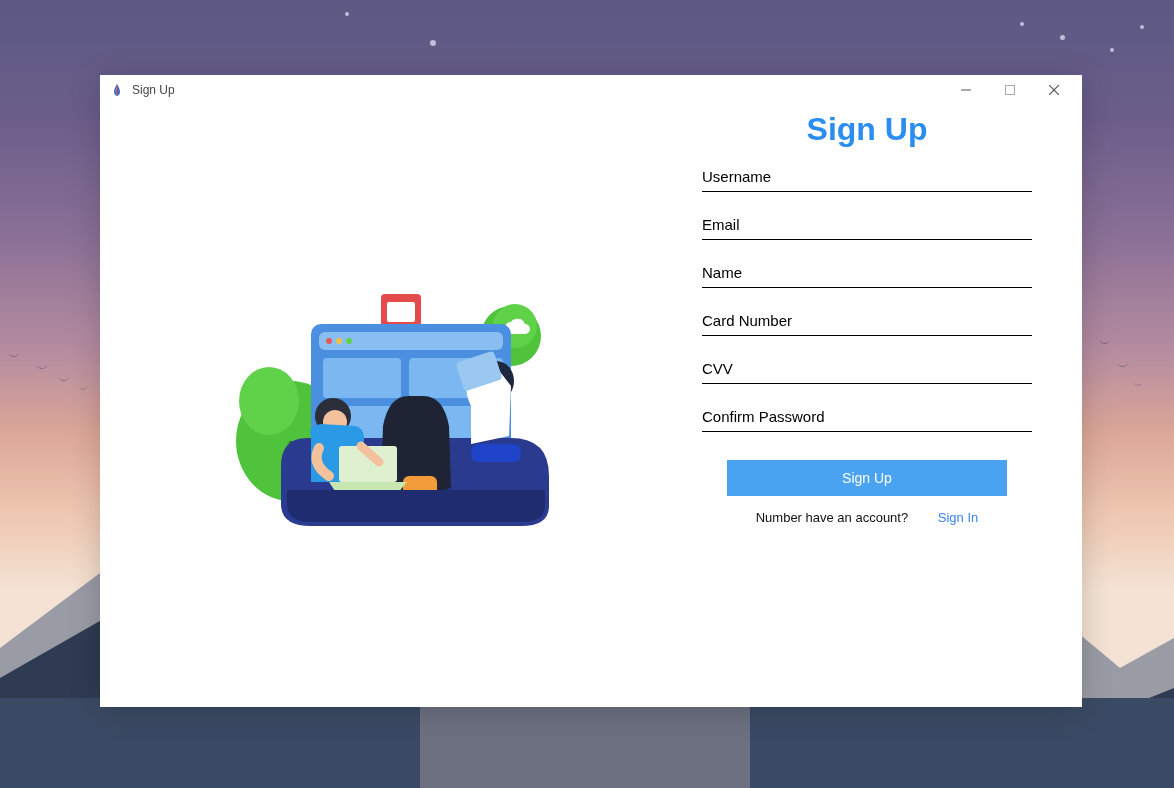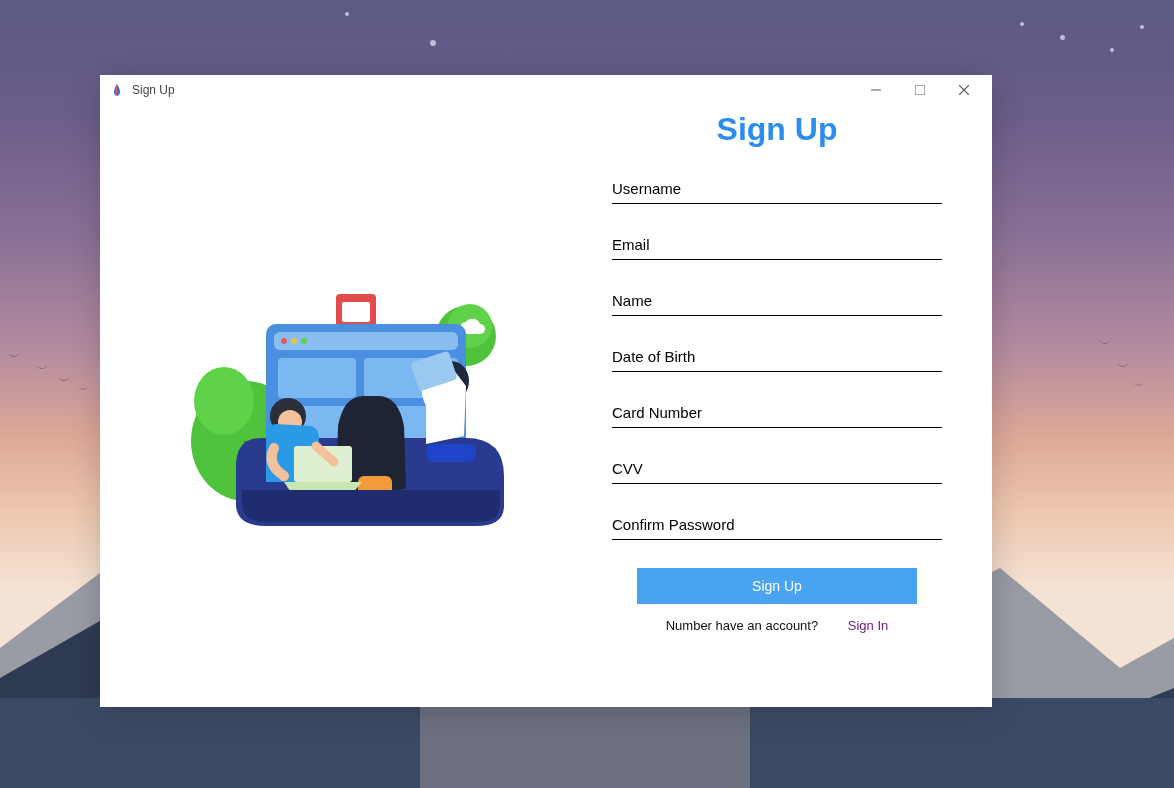--- a/index.html
+++ b/index.html
@@ -29,21 +29,21 @@
 .bird.b5 { top: 335px; right: 62px; }
 .bird.b6 { top: 358px; right: 44px; }
 .bird.b7 { top: 378px; right: 30px; font-size: 11px; }
 .mountains-back { position: absolute; bottom: 0; left: 0; width: 100%; height: 320px; }
 .mountains-front { position: absolute; bottom: 0; left: 0; width: 100%; height: 220px; }
 .lake { position: absolute; bottom: 0; left: 0; width: 100%; height: 90px; }
 .app-window {
   position: absolute;
   top: 75px;
   left: 100px;
-  width: 892px;
+  width: 982px;
   height: 632px;
   background: #ffffff;
   box-shadow: 0 4px 30px rgba(0,0,0,.18);
 }
 .titlebar {
   height: 30px;
   display: flex;
   align-items: center;
   padding: 0 6px 0 10px;
   font-size: 12px;
@@ -67,21 +67,21 @@
 .illus-pane { flex: 1; display: flex; align-items: center; justify-content: center; padding: 20px; }
 .illus-wrap { width: 360px; height: 260px; position: relative; }
 .form-pane { width: 400px; padding: 6px 50px 20px 20px; }
 .form-title {
   font-size: 32px;
   font-weight: 700;
   color: #2a8def;
   text-align: center;
   margin-bottom: 16px;
 }
-.field-row { margin-bottom: 20px; margin-top: 28px; }
+.field-row { margin-bottom: 20px; }
 .two-col { display: flex; gap: 16px; }
 .two-col .fld { flex: 1; }
 .fld input {
   width: 100%;
   border: none;
   border-bottom: 1.5px solid #000;
   outline: none;
   font-size: 15px;
   font-family: inherit;
   padding: 4px 0 6px 0;
@@ -99,21 +99,21 @@
   font-size: 14px;
   font-family: inherit;
   cursor: pointer;
 }
 .bottom-row {
   text-align: center;
   font-size: 13px;
   color: #111;
 }
 .bottom-row .signin-link {
-  color: #701a75;
+  color: #3b82f6;
   margin-left: 26px;
   cursor: pointer;
 }
 </style>
 </head>
 <body>
 
 <div class="stars">
   <div class="star s1"></div>
     <div class="star s2"></div>
@@ -227,23 +227,20 @@
       <div class="field-row fld">
         <input type="text" placeholder="Username" style="">
       </div>
       <div class="field-row fld">
         <input type="text" placeholder="Email" style="">
       </div>
       <div class="field-row fld">
         <input type="text" placeholder="Name" style="">
       </div>
       <div class="field-row fld">
-        <input type="text" placeholder="Date of Birth" style="">
-      </div>
-      <div class="field-row fld">
         <input type="text" placeholder="Card Number" style="">
       </div>
       <div class="field-row two-col">
         <div class="fld"><input type="text" placeholder="CVV" style=""></div>
       </div>
       <div class="field-row fld">
         <input type="password" placeholder="Confirm Password" style="">
       </div>
 
       <button class="signup-btn">Sign Up</button>

